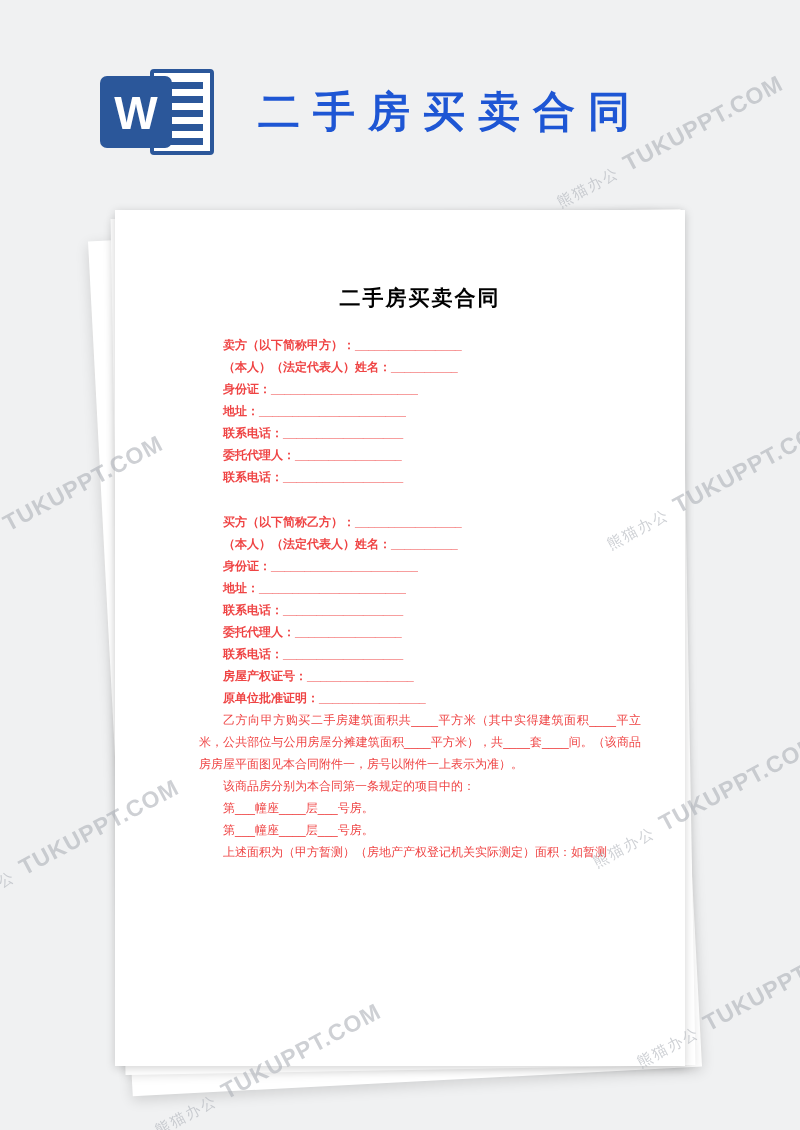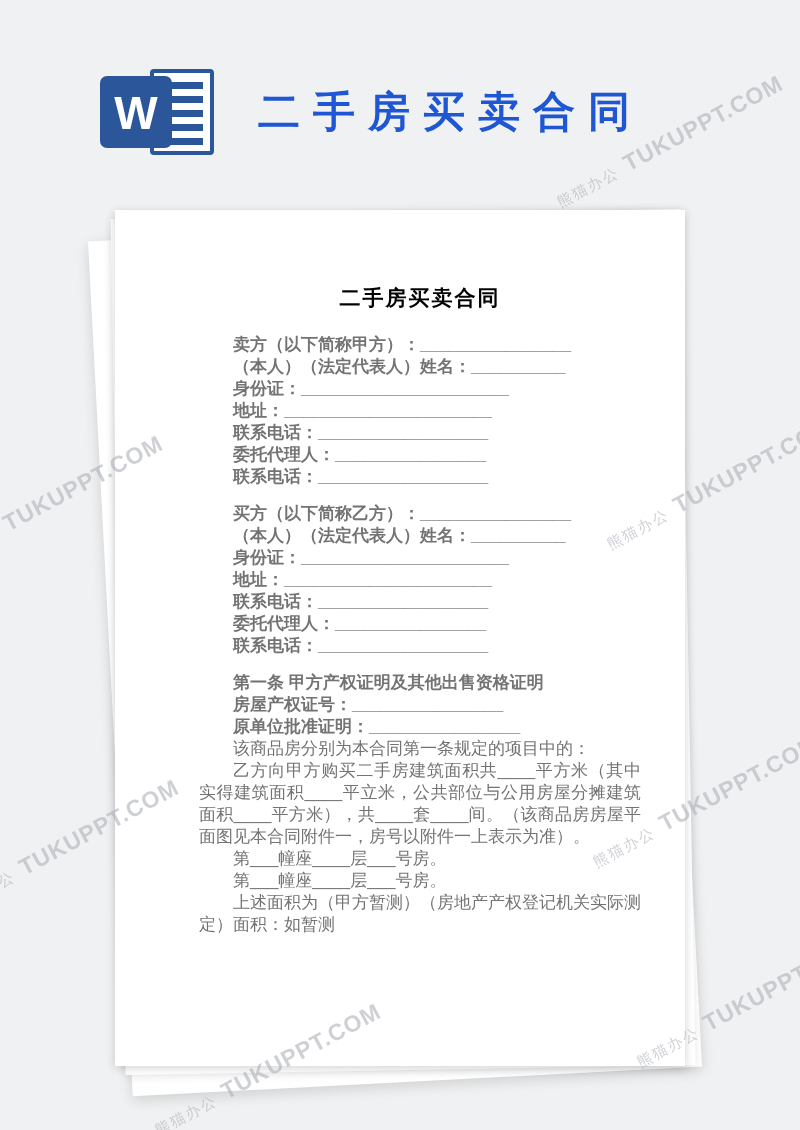--- a/index.html
+++ b/index.html
@@ -54,26 +54,26 @@
     box-sizing:border-box;
     padding:74px 44px 36px 84px;
     color:#141414;
   }
   .doc-title{
     margin:0 0 22px;text-align:center;
     font-size:21px;font-weight:700;letter-spacing:2px;color:#000;
   }
   .l{
     margin:0;text-indent:2em;
-    font-size:17px;line-height:22px;color:#737373;
+    font-size:12px;line-height:22px;color:#ef4444;
     text-align:justify;
   }
   .strong{font-weight:600;}
   .head{font-weight:700;}
-  .gap{margin-top:15px;}
+  .gap{margin-top:23px;}
 </style>
 </head>
 <body>
 
 <div class="stage">
 
   <div class="site-header">
     <svg class="word-icon" viewBox="0 0 116 90" aria-hidden="true">
       <rect x="52" y="4" width="60" height="82" rx="2" fill="#ffffff" stroke="#2b579a" stroke-width="4"></rect>
       <rect x="63" y="15" width="40" height="7" fill="#2b579a"></rect>
@@ -132,24 +132,23 @@
 
     <p class="l strong gap">买方（以下简称乙方）：________________</p>
     <p class="l strong">（本人）（法定代表人）姓名：__________</p>
     <p class="l strong">身份证：______________________</p>
     <p class="l strong">地址：______________________</p>
     <p class="l strong">联系电话：__________________</p>
     <p class="l strong">委托代理人：________________</p>
     <p class="l strong">联系电话：__________________</p>
 
 
-    <p class="l head gap">第一条  甲方产权证明及其他出售资格证明</p>
     <p class="l strong">房屋产权证号：________________</p>
     <p class="l strong">原单位批准证明：________________</p>
 
+    <p class="l">乙方向甲方购买二手房建筑面积共____平方米（其中实得建筑面积____平立米，公共部位与公用房屋分摊建筑面积____平方米），共____套____间。（该商品房房屋平面图见本合同附件一，房号以附件一上表示为准）。</p>
     <p class="l">该商品房分别为本合同第一条规定的项目中的：</p>
-    <p class="l">乙方向甲方购买二手房建筑面积共____平方米（其中实得建筑面积____平立米，公共部位与公用房屋分摊建筑面积____平方米），共____套____间。（该商品房房屋平面图见本合同附件一，房号以附件一上表示为准）。</p>
     <p class="l">第___幢座____层___号房。</p>
     <p class="l">第___幢座____层___号房。</p>
     <p class="l">上述面积为（甲方暂测）（房地产产权登记机关实际测定）面积：如暂测</p>
   </div>
 
 </div>
 
 </body></html>

